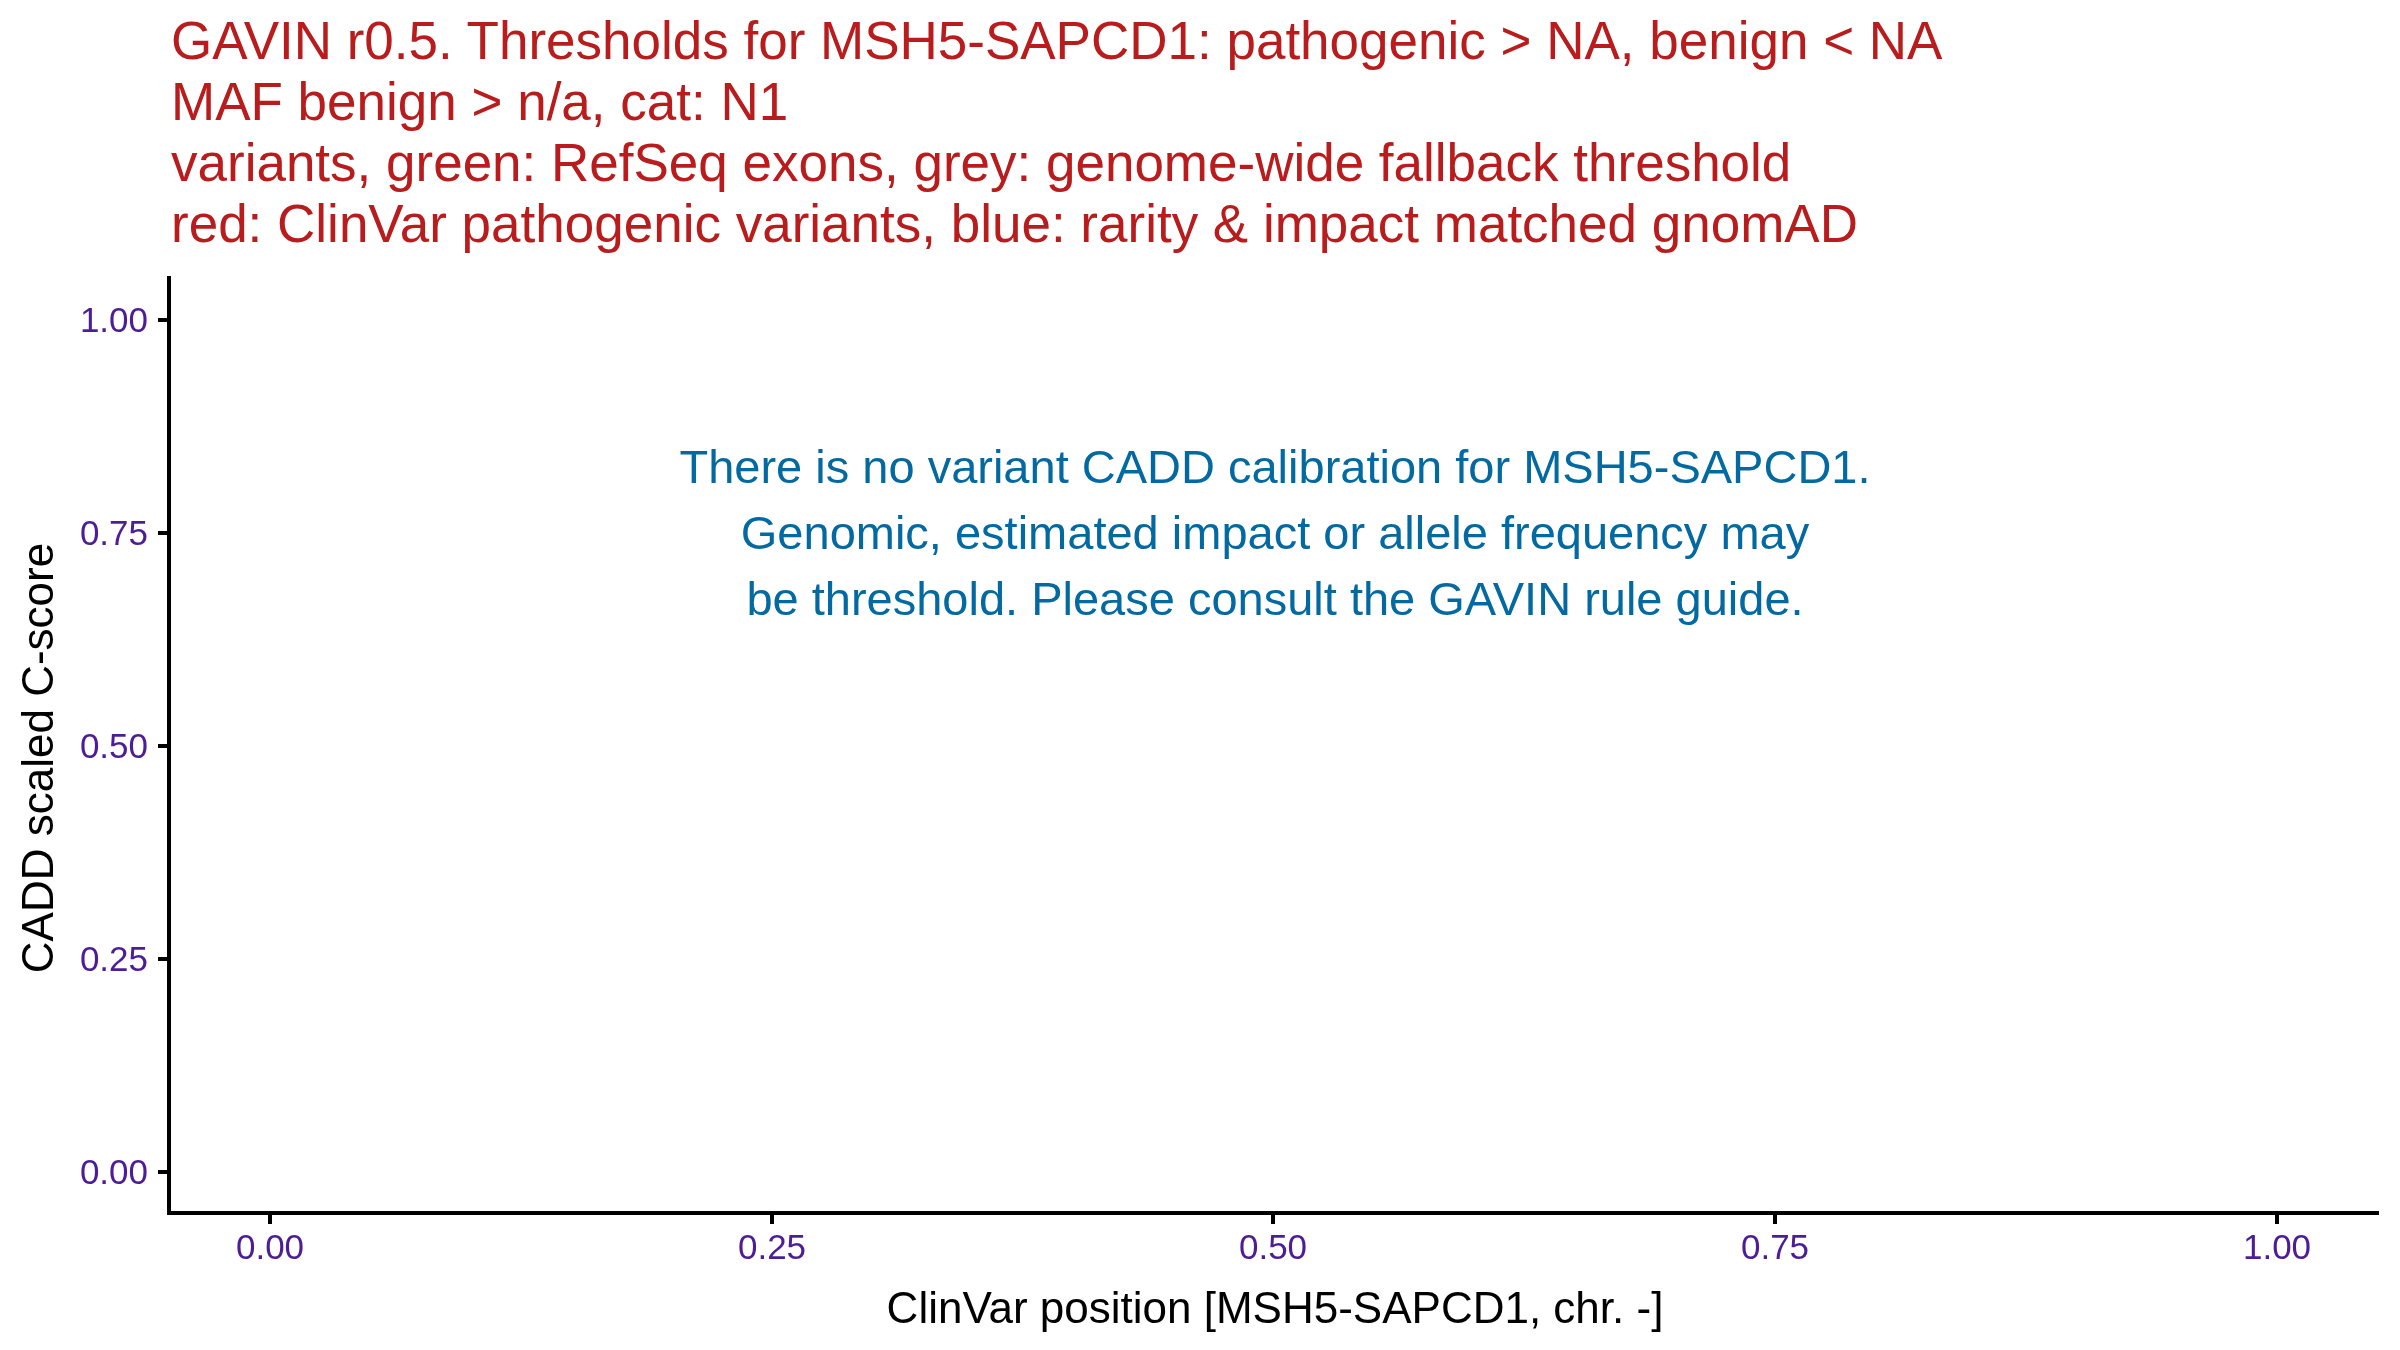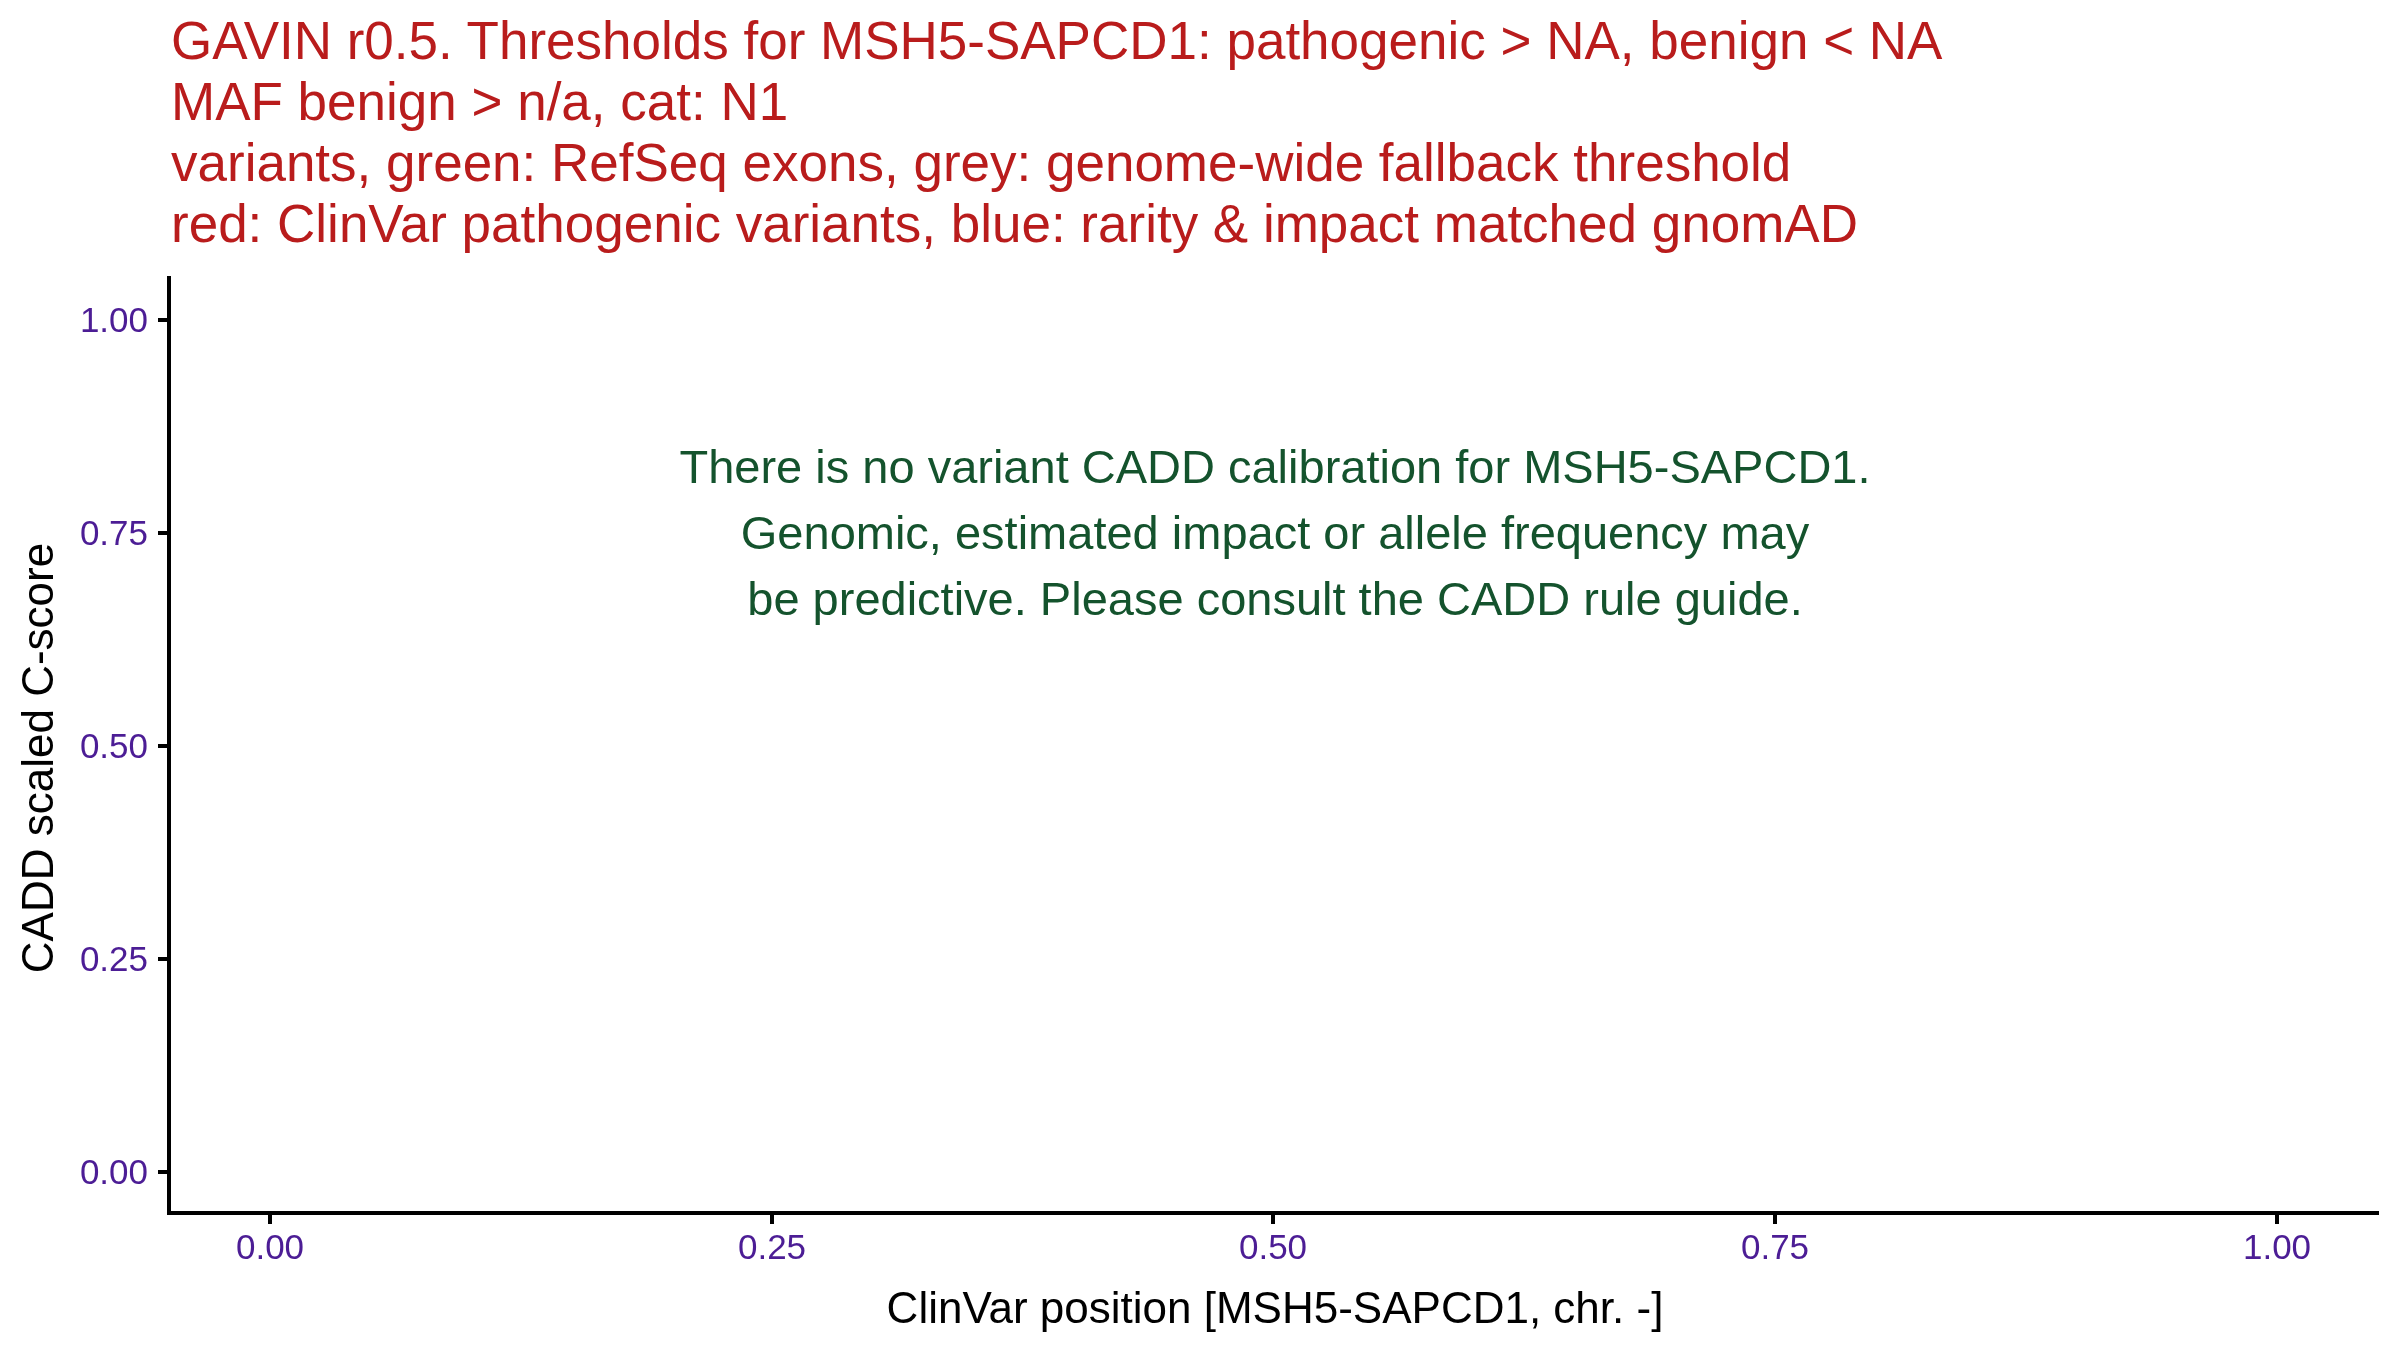--- a/index.html
+++ b/index.html
@@ -65,21 +65,21 @@
     transform: translate(-50%, -50%) rotate(-90deg);
   }
 
   
   .annotation {
     left: 170px; top: 434px;
     width: 2210px;
     text-align: center;
     font-size: 47px;
     line-height: 66px;
-    color: #14532d;
+    color: #0369a1;
   }
 </style>
 </head>
 <body>
 
 <div class="abs plot-title">
   <div>GAVIN r0.5. Thresholds for MSH5-SAPCD1: pathogenic &gt; NA, benign &lt; NA</div>
   <div>MAF benign &gt; n/a, cat: N1</div>
   <div>variants, green: RefSeq exons, grey: genome-wide fallback threshold</div>
   <div>red: ClinVar pathogenic variants, blue: rarity &amp; impact matched gnomAD</div>
@@ -113,14 +113,14 @@
 <div class="abs tick-label xtick-label" style="left:1123px">0.50</div>
 <div class="abs tick-label xtick-label" style="left:1625px">0.75</div>
 <div class="abs tick-label xtick-label" style="left:2127px">1.00</div>
 
 <div class="abs axis-title x-axis-title">ClinVar position [MSH5-SAPCD1, chr. -]</div>
 <div class="abs axis-title y-axis-title">CADD scaled C-score</div>
 
 <div class="abs annotation">
   <div>There is no variant CADD calibration for MSH5-SAPCD1.</div>
   <div>Genomic, estimated impact or allele frequency may</div>
-  <div>be predictive. Please consult the CADD rule guide.</div>
+  <div>be threshold. Please consult the GAVIN rule guide.</div>
 </div>
 
 </body></html>

